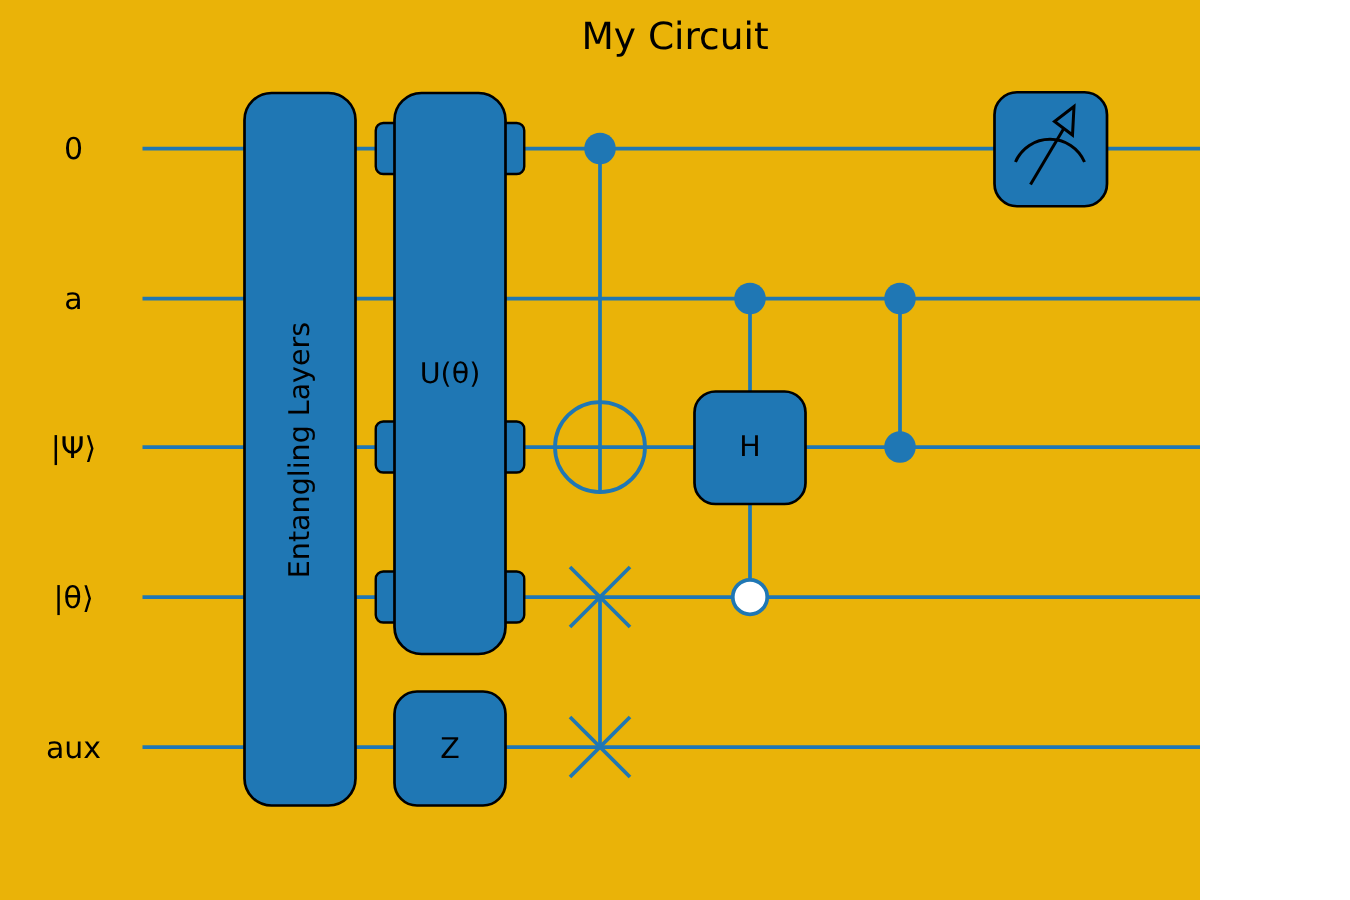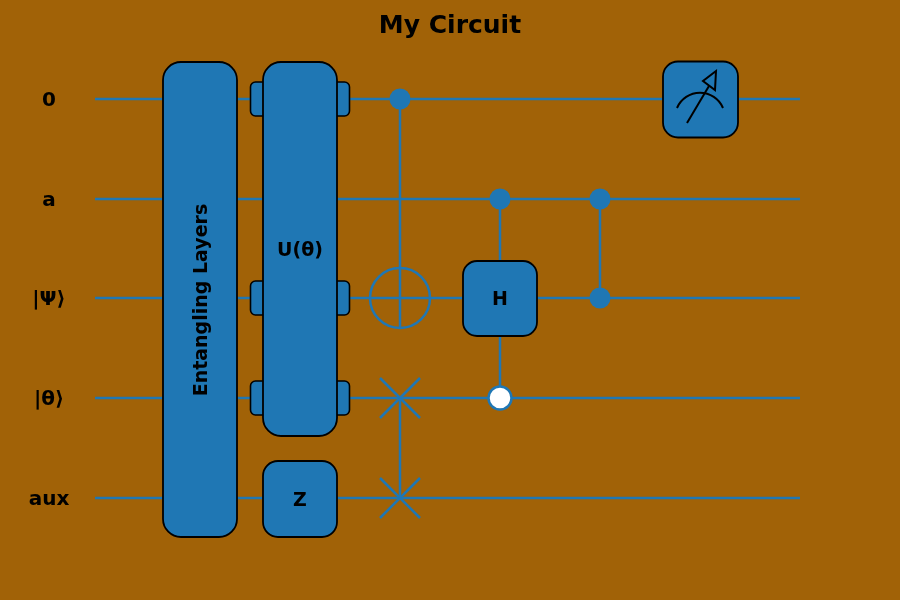--- a/index.html
+++ b/index.html
@@ -1,26 +1,25 @@
 <!DOCTYPE html>
 <html><head>
 <meta charset="utf-8">
 <style>
   html, body {
     margin: 0;
     padding: 0;
     background: #ffffff;
   }
   .figure {
-    width: 900px;
+    width: 800px;
     height: 600px;
-    background: #a16207;
+    background: #eab308;
     position: relative;
     overflow: hidden;
-    font-weight: bold;
   }
   svg text {
     font-family: "DejaVu Sans", sans-serif;
     fill: #000000;
   }
   .title-text   { font-size: 25px; }
   .wire-label   { font-size: 20px; }
   .gate-label   { font-size: 19px; }
   .wire         { stroke: #1f77b4; stroke-width: 2.5; fill: none; }
   .connector    { stroke: #1f77b4; stroke-width: 2.5; fill: none; }

